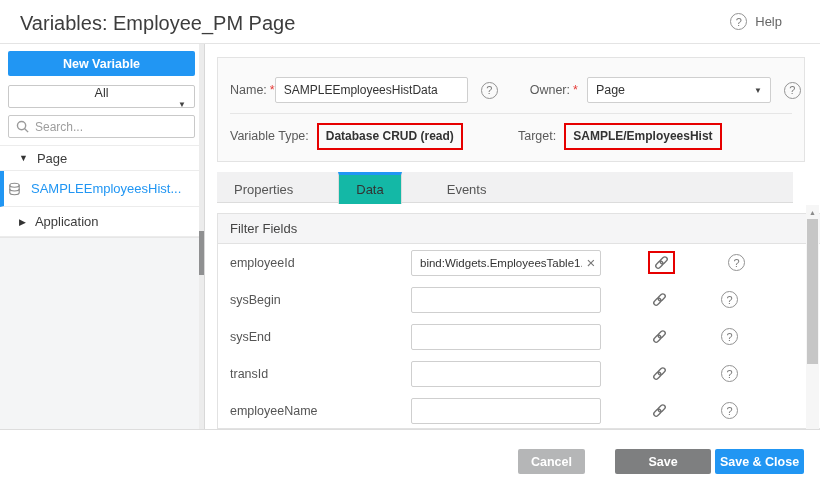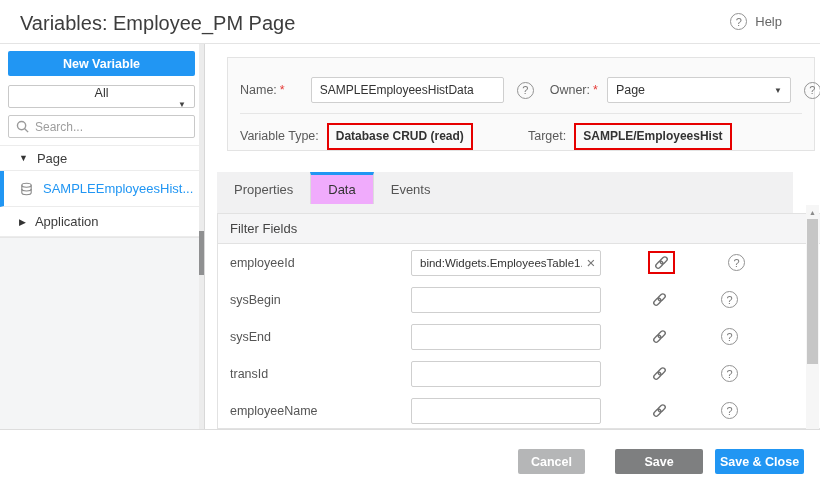--- a/index.html
+++ b/index.html
@@ -32,53 +32,53 @@
   .all-select { top:41px;flex-direction:column; }
   .search-wrap { position:absolute; left:8px; top:71px; width:187px; height:23px; }
   .search-wrap svg { position:absolute; left:7px; top:4px; }
   .search-input { width:100%; height:100%; border:1px solid #c9c9c9; border-radius:2px;
                   font-family:inherit; font-size:12px; padding:0 8px 0 26px; color:#333; outline:none; }
   .search-input::placeholder { color:#9e9e9e; }
   .tree-row { position:absolute; left:0; width:200px; display:flex; align-items:center;
               gap:9px; padding-left:19px; font-size:13px; color:#3c3c3c;
               border-bottom:1px solid #ececec; cursor:pointer; background:#fff; }
   .row-page { top:101px; height:26px; border-top:1px solid #ececec; }
-  .row-sel  { top:127px; height:36px; padding-left:15px; border-left:4px solid #2196f3; color:#2196f3; }
+  .row-sel  { top:127px; height:36px; padding-left:3px; border-left:4px solid #2196f3; color:#2196f3; }
   .row-app  { top:163px; height:30px; }
   .tri { font-size:9px; color:#333; flex:none; }
   .sb-bottom { position:absolute; left:0; right:5px; top:193px; bottom:0;
                background:#f4f5f6; border-top:1px solid #e6e6e6; }
   
-  .top-panel { position:absolute; left:227px; top:57px; width:588px; height:94px;
+  .top-panel { position:absolute; left:217px; top:57px; width:588px; height:105px;
                background:#fafafa; border:1px solid #e3e3e3; }
   .row1 { position:absolute; left:12px; top:18px; height:28px; display:flex; align-items:center; }
   .flabel { font-size:12.5px; color:#5a5a5a; white-space:nowrap; }
   .req { color:#e53935; font-size:12.5px; margin-left:3px; }
-  .name-input { margin-left:26px; width:193px; height:26px; border:1px solid #cfcfcf;
+  .name-input { margin-left:0; width:193px; height:26px; border:1px solid #cfcfcf;
                 border-radius:2px; font-family:inherit; font-size:12px; color:#333;
                 padding:0 8px; background:#fff; outline:none; }
   .row1 .qcircle { margin-left:13px; }
-  .owner-label { margin-left:16px; }
+  .owner-label { margin-left:32px; }
   .owner-select { margin-left:9px; width:184px; height:26px; background:#fff;
                   border:1px solid #cfcfcf; border-radius:2px; display:flex; align-items:center;
                   font-size:12.5px; color:#333; padding:0 8px; cursor:pointer; }
   .owner-select .caret { margin-left:auto; font-size:8px; color:#444; }
   .panel-divider { position:absolute; left:12px; right:12px; top:55px; border-top:1px solid #e6e6e6; }
   .row2 { position:absolute; left:12px; right:12px; top:61px; height:34px; }
   .row2 .grp { position:absolute; display:flex; align-items:center; height:34px; }
   .grp-type { left:0; } .grp-target { left:288px; }
   .red-box { margin-left:8px; border:2.5px solid #e60000; height:27px; display:inline-flex;
              align-items:center; padding:0 7px; font-size:12px; font-weight:700; color:#333;
              background:transparent; white-space:nowrap; }
   
-  .tabs { position:absolute; left:217px; top:172px; width:576px; height:42px;
-          background:#f1f1f2; border-bottom:1px solid #dcdcdc; display:flex; }
+  .tabs { position:absolute; left:217px; top:172px; width:576px; height:31px;
+          background:#f1f1f2; border-bottom:1px solid #dcdcdc; display:flex;gap:28px; }
   .tab { height:31px; padding:0 17px; display:flex; align-items:center; font-size:13px;
          color:#555; cursor:pointer; border-top:3px solid transparent; }
-  .tab.active { background:#f0abfc; color:#333; border-top:3px solid #2196f3;
+  .tab.active { background:#14b8a6; color:#333; border-top:3px solid #2196f3;
                 border-left:1px solid #dcdcdc; border-right:1px solid #dcdcdc;
                 height:32px; }
   
   .filter-panel { position:absolute; left:217px; top:213px; width:668px; height:216px;
                   background:#fff; border:1px solid #e2e2e2; overflow:hidden; }
   .filter-header { height:30px; background:#f5f5f6; border-bottom:1px solid #e2e2e2;
                    display:flex; align-items:center; padding:0 8px 0 12px; }
   .filter-title { font-size:13px; color:#454545; }
   .filter-header .qcircle { margin-left:auto; }
   .field-row { height:37px; display:flex; align-items:center;gap:41px; }
@@ -99,21 +99,21 @@
   .ms-arrow { position:absolute; left:0; width:13px; height:12px; font-size:7px; color:#8a8a8a;
               display:flex; align-items:center; justify-content:center; cursor:pointer; }
   .ms-up { top:1px; } .ms-down { bottom:1px; }
   .ms-thumb { position:absolute; left:1px; top:14px; width:11px; height:145px; background:#c6c6c6; cursor:grab; }
   
   .footer { position:absolute; left:0; top:429px; width:820px; height:61px;
             background:#fff; border-top:1px solid #dddddd; }
   .btn { position:absolute; top:19px; height:25px; border:none; border-radius:2px;
          color:#fff; font-family:inherit; font-size:12.5px; font-weight:700; cursor:pointer; }
   .btn-cancel { left:518px; width:67px; background:#b5b6b7; }
-  .btn-save   { left:615px; width:88px; background:#7e7f80; }
+  .btn-save   { left:615px; width:96px; background:#7e7f80; }
   .btn-saveclose { left:715px; width:89px; background:#2196f3; }
 </style>
 </head>
 <body>
 
 <div class="header">
   <div class="title">Variables: Employee_PM Page</div>
   <div class="help">
     <span class="qcircle">?</span>
     <span>Help</span>

